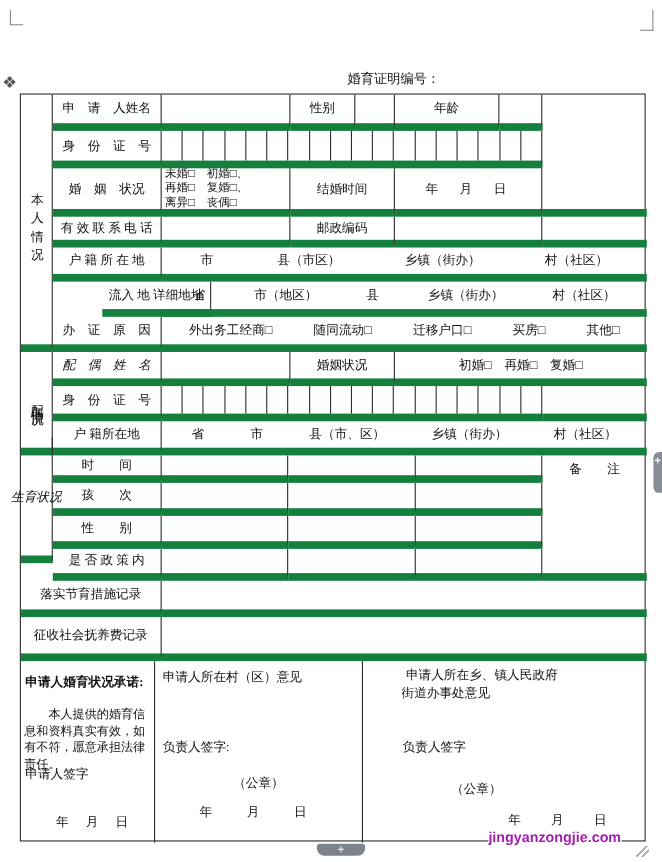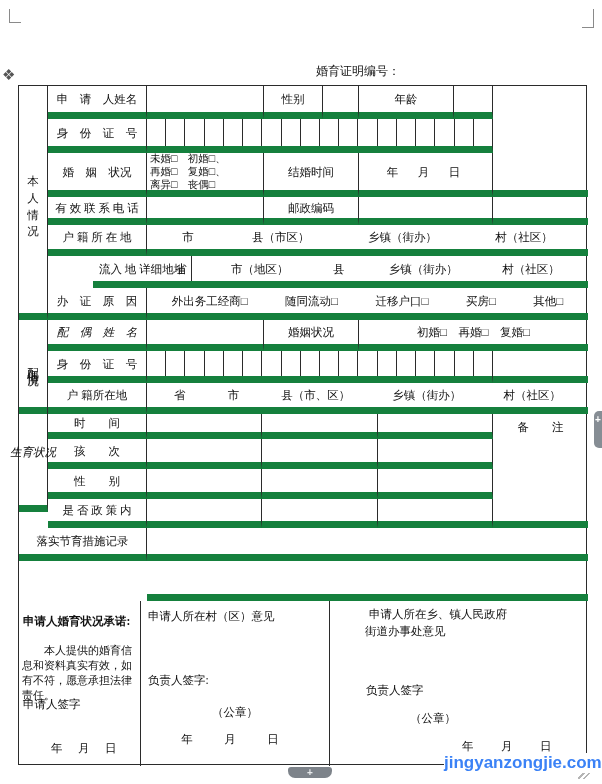--- a/index.html
+++ b/index.html
@@ -32,21 +32,21 @@
               color:#fff;font-size:10px;font-weight:bold;display:flex;justify-content:center;padding-top:3px;box-sizing:border-box;
               font-family:"Liberation Sans",sans-serif;}
   #bottom-button{left:288px;top:767px;width:44px;height:11px;background:#7d838a;border-radius:3px 3px 7px 7px;
               color:#e8eaec;font-size:10px;font-weight:bold;display:flex;align-items:center;justify-content:center;
               font-family:"Liberation Sans",sans-serif;line-height:10px;}
   #resize-grip{left:578px;top:769px;width:12px;height:10px;
               background:linear-gradient(135deg,transparent 40%,#b5b5b5 40%,#b5b5b5 52%,transparent 52%,transparent 64%,#b5b5b5 64%,#b5b5b5 76%,transparent 76%);}
   
   #watermark{left:462px;top:726px;background:#fff;padding:1px 2px;font-weight:bold;font-size:25px;line-height:26px;
              font-family:"Liberation Sans","DejaVu Sans",sans-serif;letter-spacing:1px;}
-  #watermark-url{left:444px;top:753px;font-weight:bold;font-size:17px;color:#3b82f6;background:#fff;
+  #watermark-url{left:444px;top:753px;font-weight:bold;font-size:13px;color:#a21caf;background:#fff;
              font-family:"Liberation Sans","DejaVu Sans",sans-serif;}
   .bold{font-weight:bold;}
 </style>
 </head>
 <body>
 
 <div id="page">
 
   <div class="abs corner" id="corner-tl"></div>
   <div class="abs corner" id="corner-tr"></div>
@@ -190,40 +190,41 @@
     <div class="cell br bb" style="left:359px;top:383px;width:115px;height:30px;"></div>
 
     <div class="cell br bb" style="left:29px;top:413px;width:99px;height:29px;">是 否 政 策 内</div>
     <div class="cell br bb" style="left:128px;top:413px;width:115px;height:29px;"></div>
     <div class="cell br bb" style="left:243px;top:413px;width:116px;height:29px;"></div>
     <div class="cell br bb" style="left:359px;top:413px;width:115px;height:29px;"></div>
 
     <div class="cell br bb" style="left:0;top:442px;width:128px;height:33px;">落实节育措施记录</div>
     <div class="cell bb" style="left:128px;top:442px;width:441px;height:33px;"></div>
 
+    <div class="cell br bb" style="left:0;top:475px;width:128px;height:40px;">征收社会抚养费记录</div>
     <div class="cell bb" style="left:128px;top:475px;width:441px;height:40px;"></div>
 
     <div class="cell br" style="left:0;top:515px;width:122px;height:165px;">
       <div class="t bold" style="left:4px;top:13px;font-size:11.5px;">申请人婚育状况承诺:</div>
       <div class="t wrap" style="left:3px;top:42px;width:115px;font-size:11px;text-indent:22px;line-height:15px;">本人提供的婚育信息和资料真实有效，如有不符，愿意承担法律责任。</div>
       <div class="t" style="left:4px;top:96px;">申请人签字</div>
       <div class="t" style="left:32px;top:140px;letter-spacing:2px;">年　月　日</div>
     </div>
 
     <div class="cell br" style="left:122px;top:515px;width:189px;height:165px;">
       <div class="t" style="left:7px;top:8px;">申请人所在村（区）意见</div>
       <div class="t" style="left:7px;top:72px;">负责人签字:</div>
       <div class="t" style="left:0;top:104px;width:100%;text-align:center;">（公章）</div>
       <div class="t" style="left:0;top:131px;width:100%;text-align:center;letter-spacing:10px;">年　月　日</div>
     </div>
 
     <div class="cell" style="left:311px;top:515px;width:258px;height:165px;margin-left:32px;">
       <div class="t" style="left:7px;top:6px;">申请人所在乡、镇人民政府</div>
       <div class="t" style="left:3px;top:23px;">街道办事处意见</div>
-      <div class="t" style="left:4px;top:82px;font-family:Liberation Mono, monospace;">负责人签字</div>
+      <div class="t" style="left:4px;top:72px;font-family:Liberation Mono, monospace;">负责人签字</div>
       <div class="t" style="left:48px;top:110px;">（公章）</div>
       <div class="t" style="left:100px;top:138px;letter-spacing:8px;">年　月　日</div>
     </div>
   </div>
 
   <div class="abs" id="side-thumb">+</div>
   <div class="abs" id="bottom-button">+</div>
   <div class="abs" id="resize-grip"></div>
 
   <div class="abs" id="watermark-url">jingyanzongjie.com</div>

